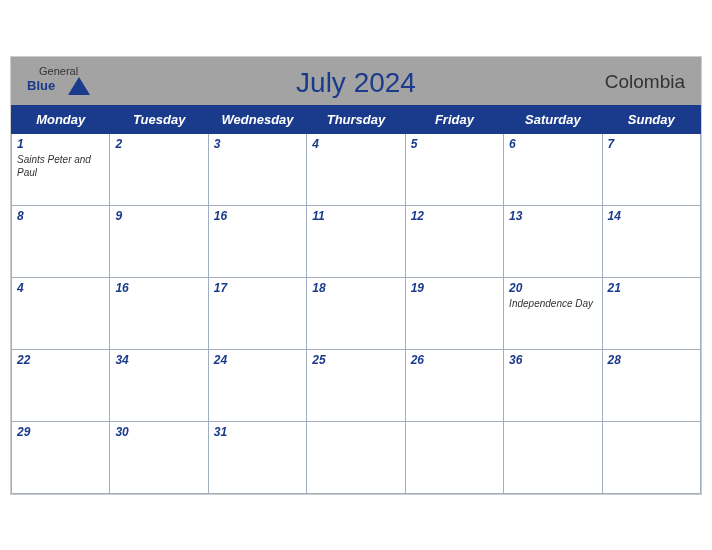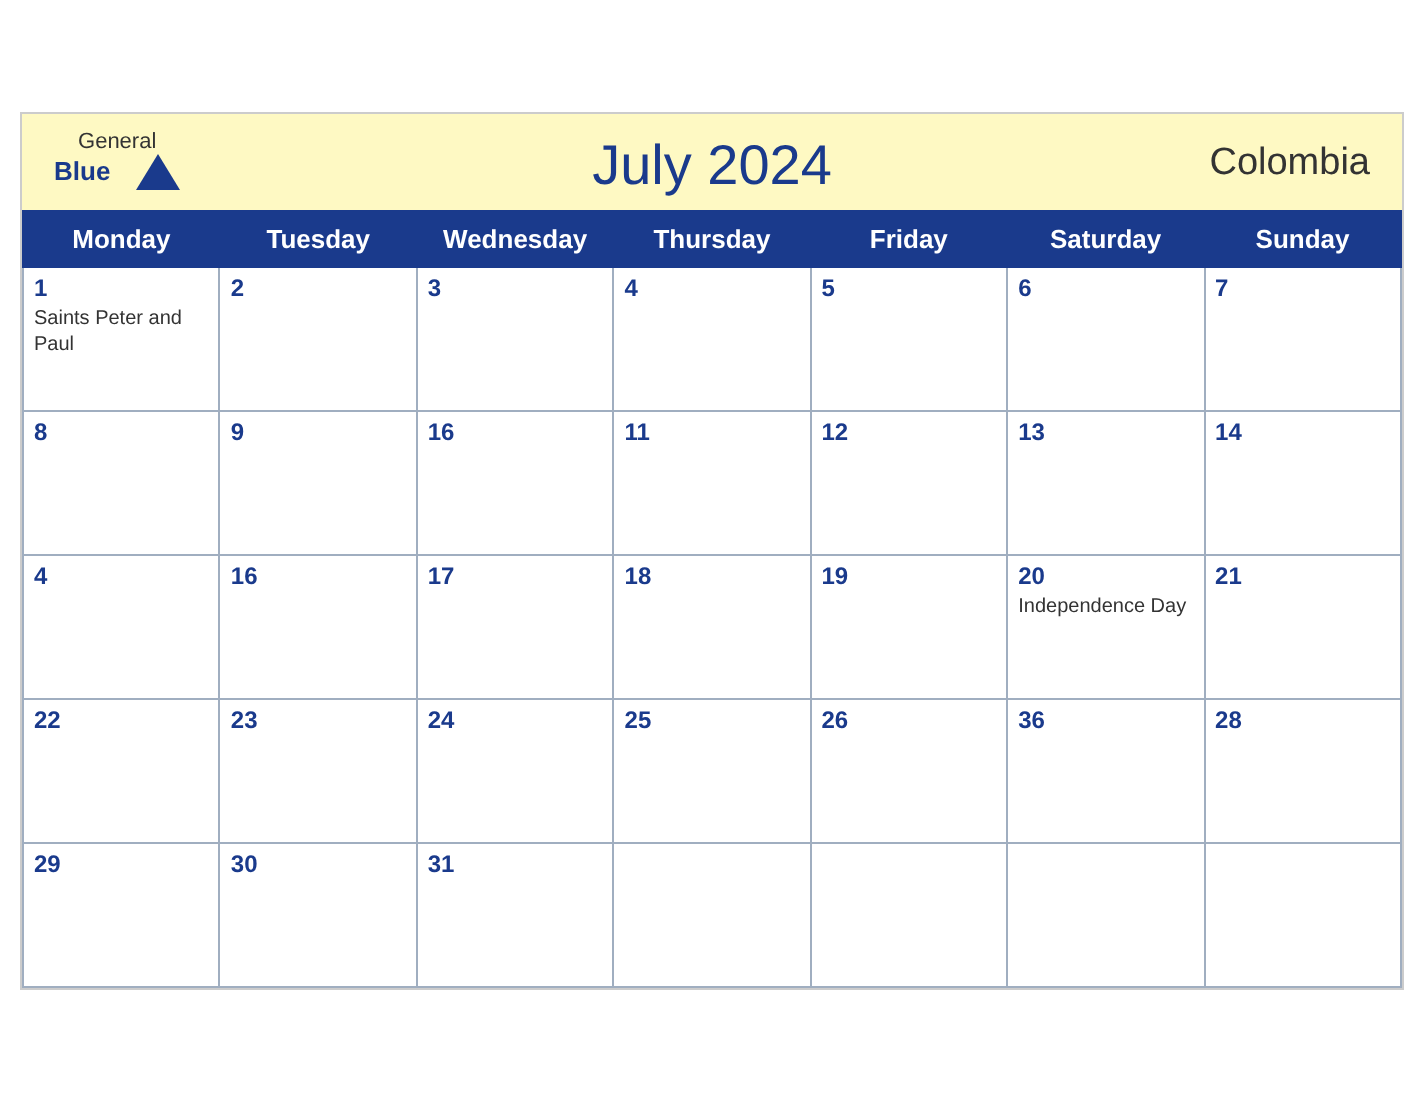--- a/index.html
+++ b/index.html
@@ -7,21 +7,21 @@
       font-family: Arial, sans-serif;
       background: #fff;
       width: 712px;
       height: 550px;
       display: flex;
       align-items: center;
       justify-content: center;
     }
     .calendar-wrapper {
       width: 692px;
-      background: #fef9c3;
+      background: #a3a3a3;
       border: 1px solid #ccc;
     }
     .calendar-header {
       display: flex;
       align-items: center;
       justify-content: center;
       position: relative;
       padding: 10px 16px 6px;
     }
     .logo-area {
@@ -51,20 +51,21 @@
     }
     .calendar-title {
       font-size: 28px;
       font-weight: normal;
       color: #1a3a8c;
       text-align: center;
     }
     .calendar-grid {
       width: 100%;
       border-collapse: collapse;
+      font-style: italic;
     }
     .calendar-grid th {
       background-color: #1a3a8c;
       color: #fff;
       font-size: 13px;
       font-weight: bold;
       text-align: center;
       padding: 6px 4px;
       border: 1px solid #1a3a8c;
     }
@@ -194,21 +195,21 @@
           </td>
           <td>
             <span class="day-number">21</span>
           </td>
         </tr>
         <tr>
           <td>
             <span class="day-number">22</span>
           </td>
           <td>
-            <span class="day-number">23</span>
+            <span class="day-number">34</span>
           </td>
           <td>
             <span class="day-number">24</span>
           </td>
           <td>
             <span class="day-number">25</span>
           </td>
           <td>
             <span class="day-number">26</span>
           </td>

